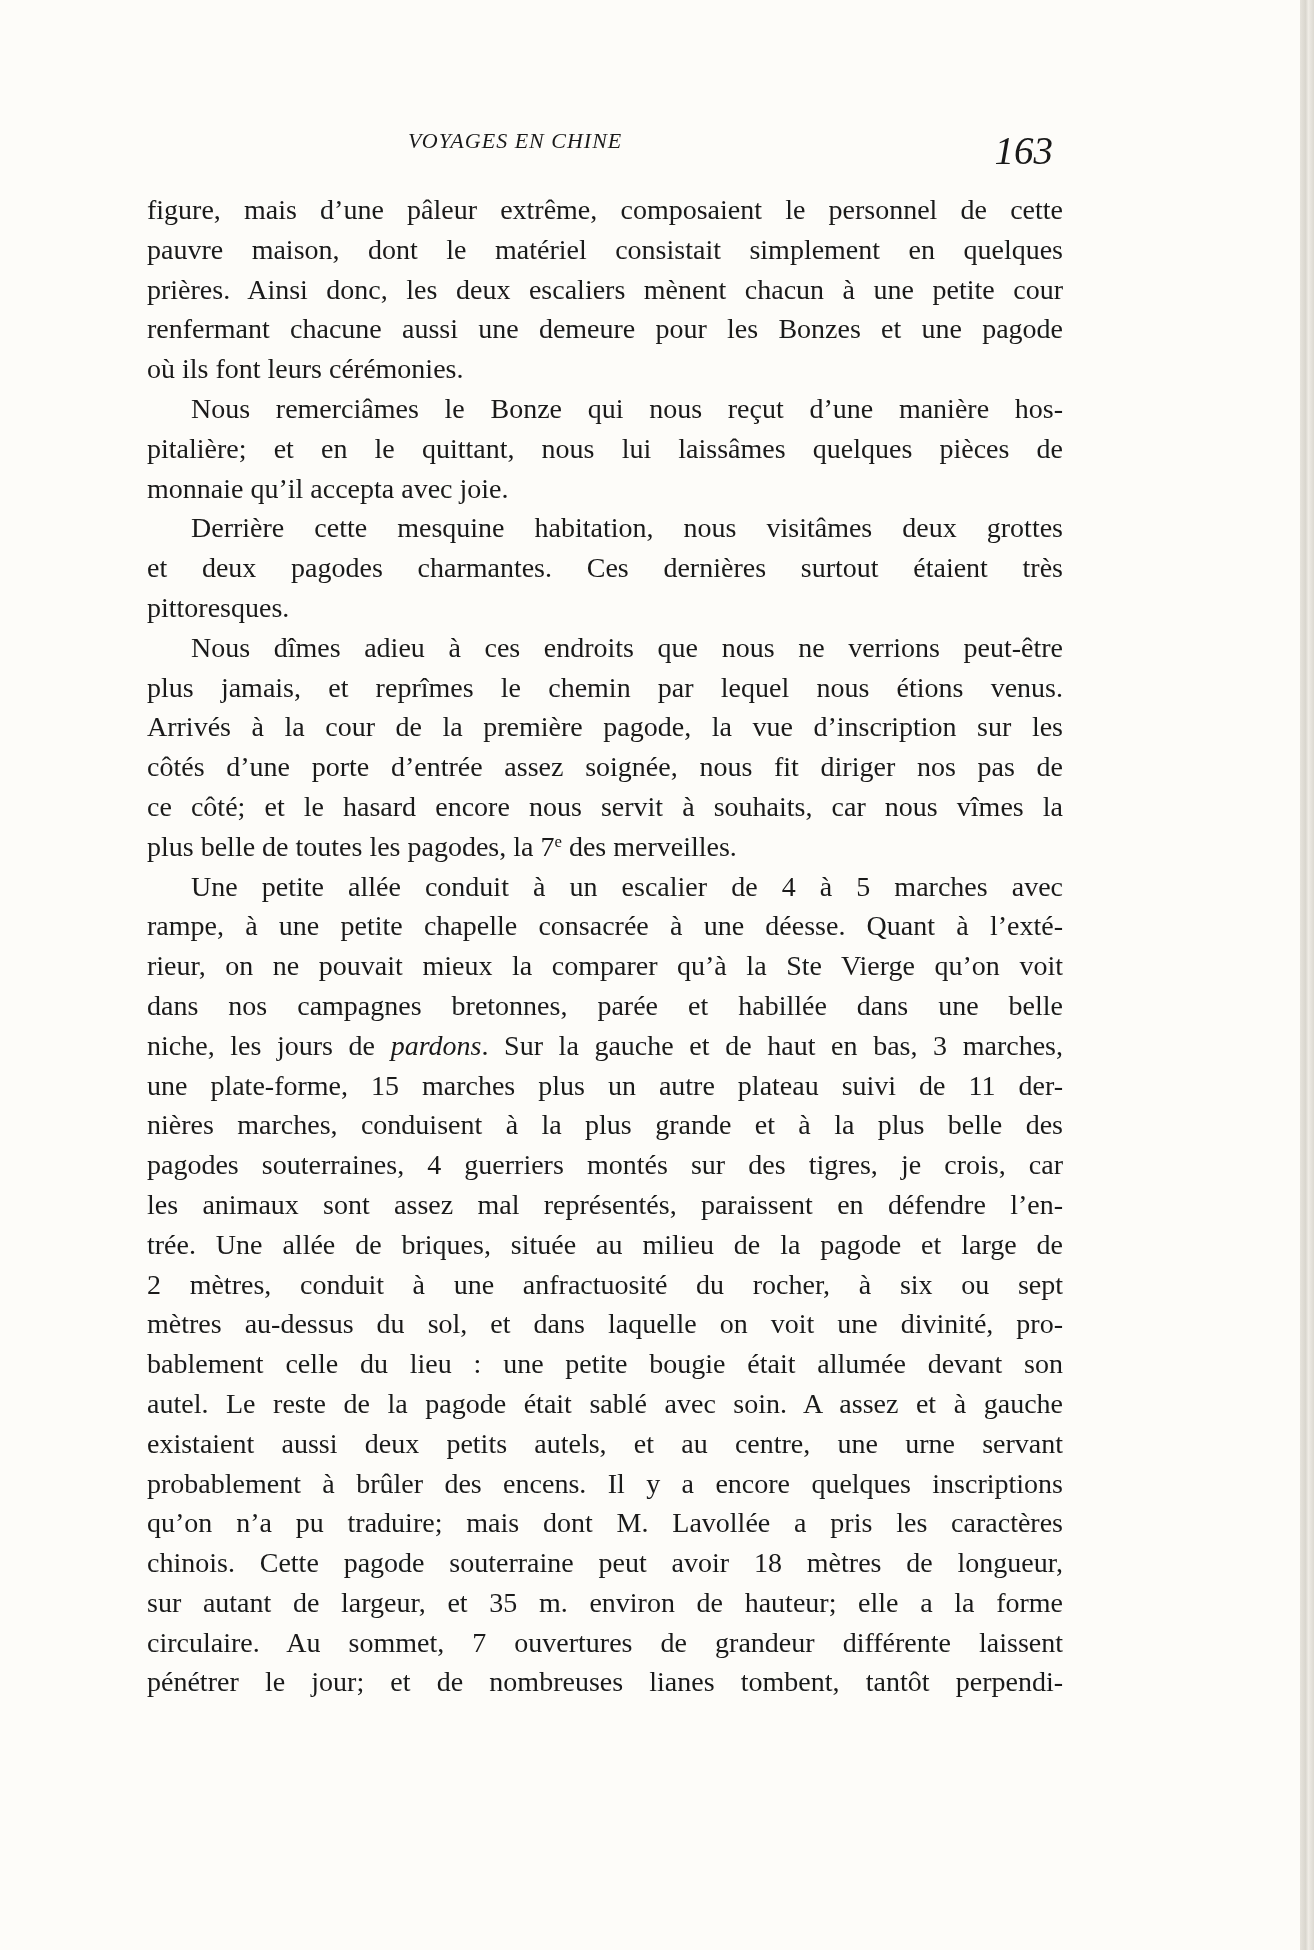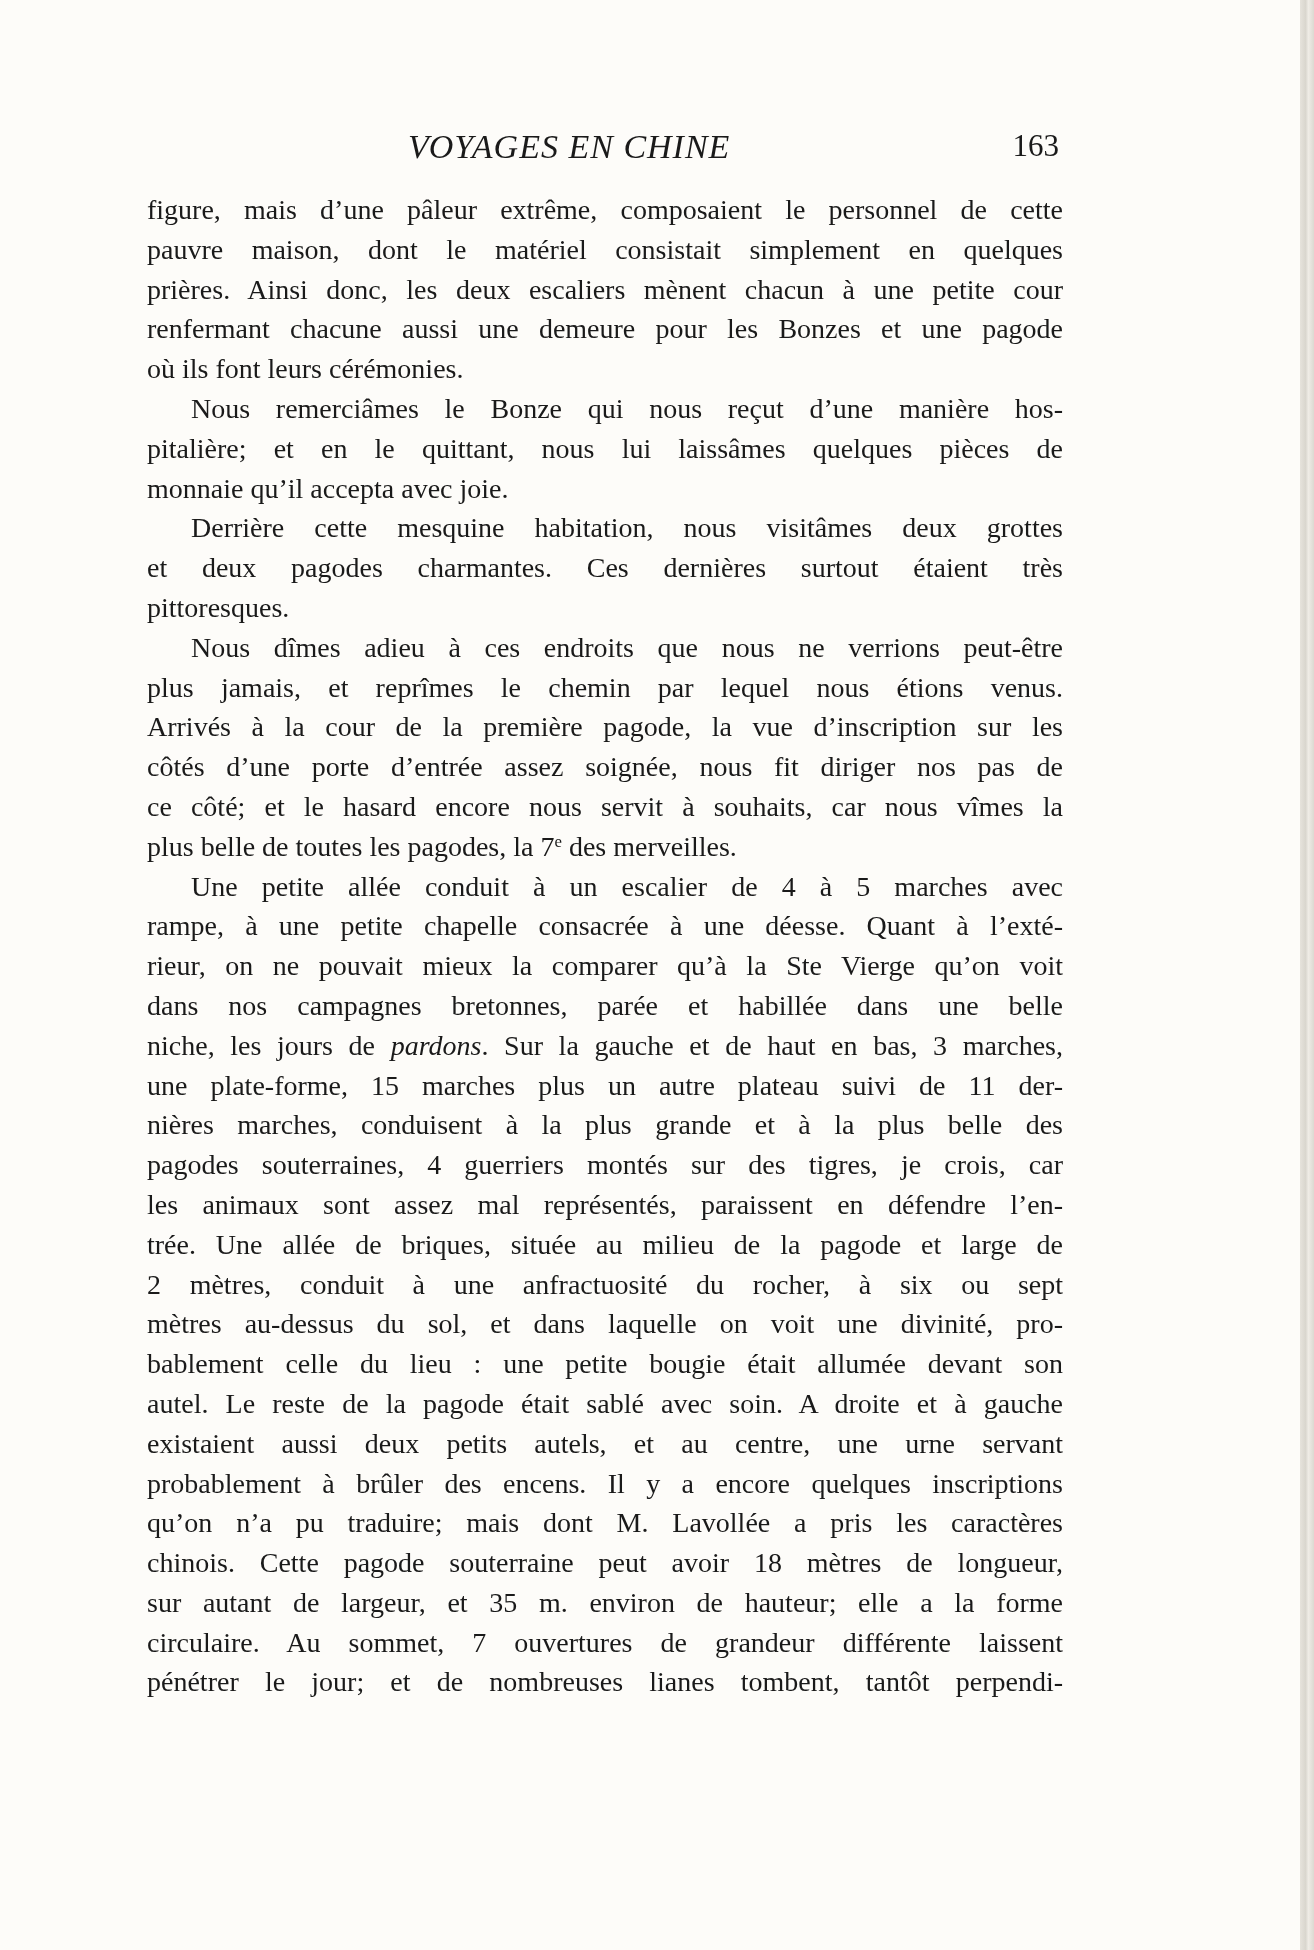--- a/index.html
+++ b/index.html
@@ -1,22 +1,22 @@
 <!DOCTYPE html>
 <html><head>
 <meta charset="utf-8">
 <style>
   html, body { margin:0; padding:0; }
   body { width:1314px; height:1950px; background:#fdfcf9; position:relative; overflow:hidden;
          font-family:"Liberation Serif","DejaVu Serif",serif; color:#1a1a1a; }
   .page-edge { position:absolute; right:0; top:0; width:14px; height:1950px;
                background:linear-gradient(to right,#e6e3dc,#d9d6ce 40%,#efece6 60%,#dcd9d1); }
   .running-head { position:absolute; top:128px; left:147px; width:916px; height:40px; }
-  .running-title { position:absolute; left:261px; top:0; font-style:italic; font-size:34px; letter-spacing:1px; }
-  .page-number { position:absolute; right:4px; top:0; font-size:31px; }
+  .running-title { position:absolute; left:261px; top:0; font-style:italic; font-size:22px; letter-spacing:1px; }
+  .page-number { position:absolute; right:10px; top:0; font-size:39px;font-style:italic; }
   .body-text { position:absolute; top:190px; left:147px; width:916px; font-size:28px; line-height:39.8px; }
   .para { margin:0; text-align:justify; text-align-last:auto; }
   .line { display:block; text-align:justify; text-align-last:justify; white-space:nowrap; height:39.8px; }
   .line.last { text-align-last:left; }
   .line.indent { padding-left:44px; }
   sup { font-size:0.6em; vertical-align:0.55em; line-height:0; }
   em { }
 </style>
 </head>
 <body>
@@ -61,21 +61,21 @@
       <span class="line">dans nos campagnes bretonnes, parée et habillée dans une belle</span>
       <span class="line">niche, les jours de <em>pardons</em>. Sur la gauche et de haut en bas, 3 marches,</span>
       <span class="line">une plate-forme, 15 marches plus un autre plateau suivi de 11 der-</span>
       <span class="line">nières marches, conduisent à la plus grande et à la plus belle des</span>
       <span class="line">pagodes souterraines, 4 guerriers montés sur des tigres, je crois, car</span>
       <span class="line">les animaux sont assez mal représentés, paraissent en défendre l’en-</span>
       <span class="line">trée. Une allée de briques, située au milieu de la pagode et large de</span>
       <span class="line">2 mètres, conduit à une anfractuosité du rocher, à six ou sept</span>
       <span class="line">mètres au-dessus du sol, et dans laquelle on voit une divinité, pro-</span>
       <span class="line">bablement celle du lieu : une petite bougie était allumée devant son</span>
-      <span class="line">autel. Le reste de la pagode était sablé avec soin. A droite et à gauche</span>
+      <span class="line">autel. Le reste de la pagode était sablé avec soin. A assez et à gauche</span>
       <span class="line">existaient aussi deux petits autels, et au centre, une urne servant</span>
       <span class="line">probablement à brûler des encens. Il y a encore quelques inscriptions</span>
       <span class="line">qu’on n’a pu traduire; mais dont M. Lavollée a pris les caractères</span>
       <span class="line">chinois. Cette pagode souterraine peut avoir 18 mètres de longueur,</span>
       <span class="line">sur autant de largeur, et 35 m. environ de hauteur; elle a la forme</span>
       <span class="line">circulaire. Au sommet, 7 ouvertures de grandeur différente laissent</span>
       <span class="line">pénétrer le jour; et de nombreuses lianes tombent, tantôt perpendi-</span>
     </div>
   </main>
 

